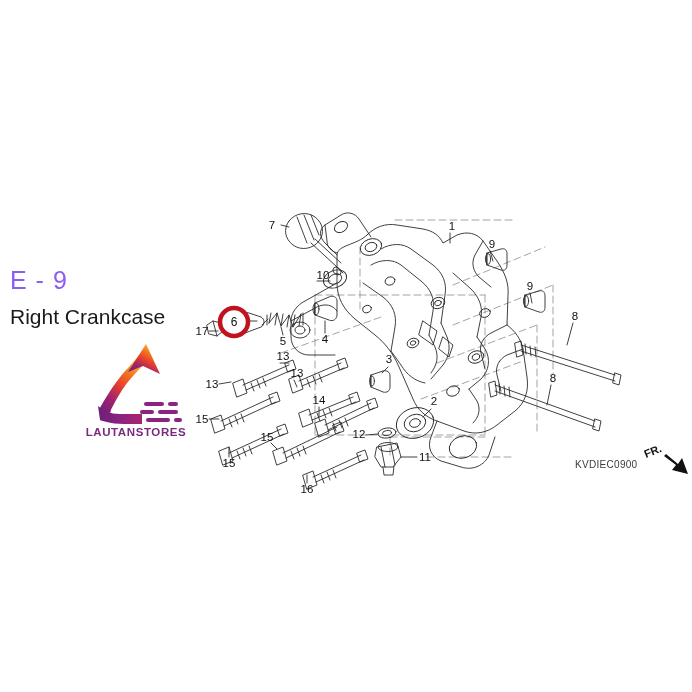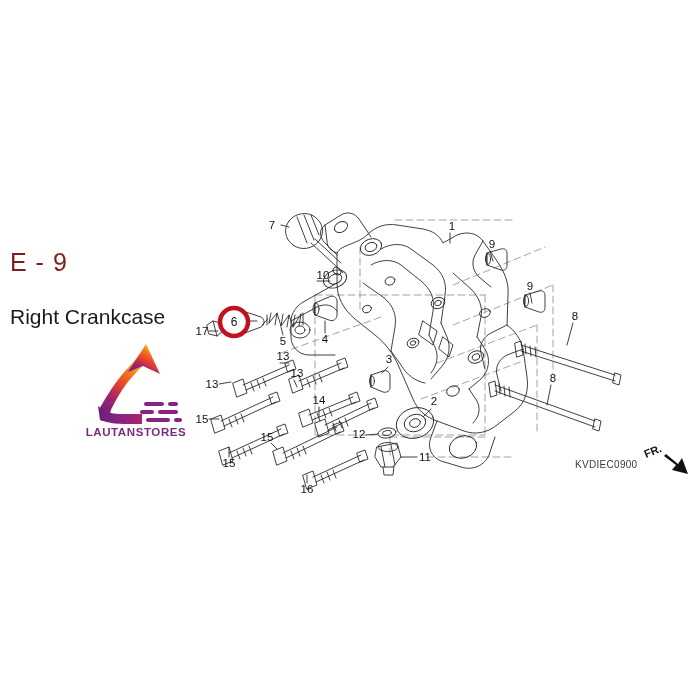--- a/index.html
+++ b/index.html
@@ -13,23 +13,23 @@
     height: 692px;
     background: #ffffff;
     font-family: "Liberation Sans", sans-serif;
     overflow: hidden;
   }
 
   
   #section-code {
     position: absolute;
     left: 10px;
-    top: 248px;
+    top: 266px;
     font-size: 25px;
-    color: #7f1d1d;
+    color: #8b5cf6;
     letter-spacing: 1px;
     font-weight: 400;
   }
   #section-title {
     position: absolute;
     left: 10px;
     top: 305px;
     font-size: 21px;
     color: #1a1a1a;
     font-weight: 400;

